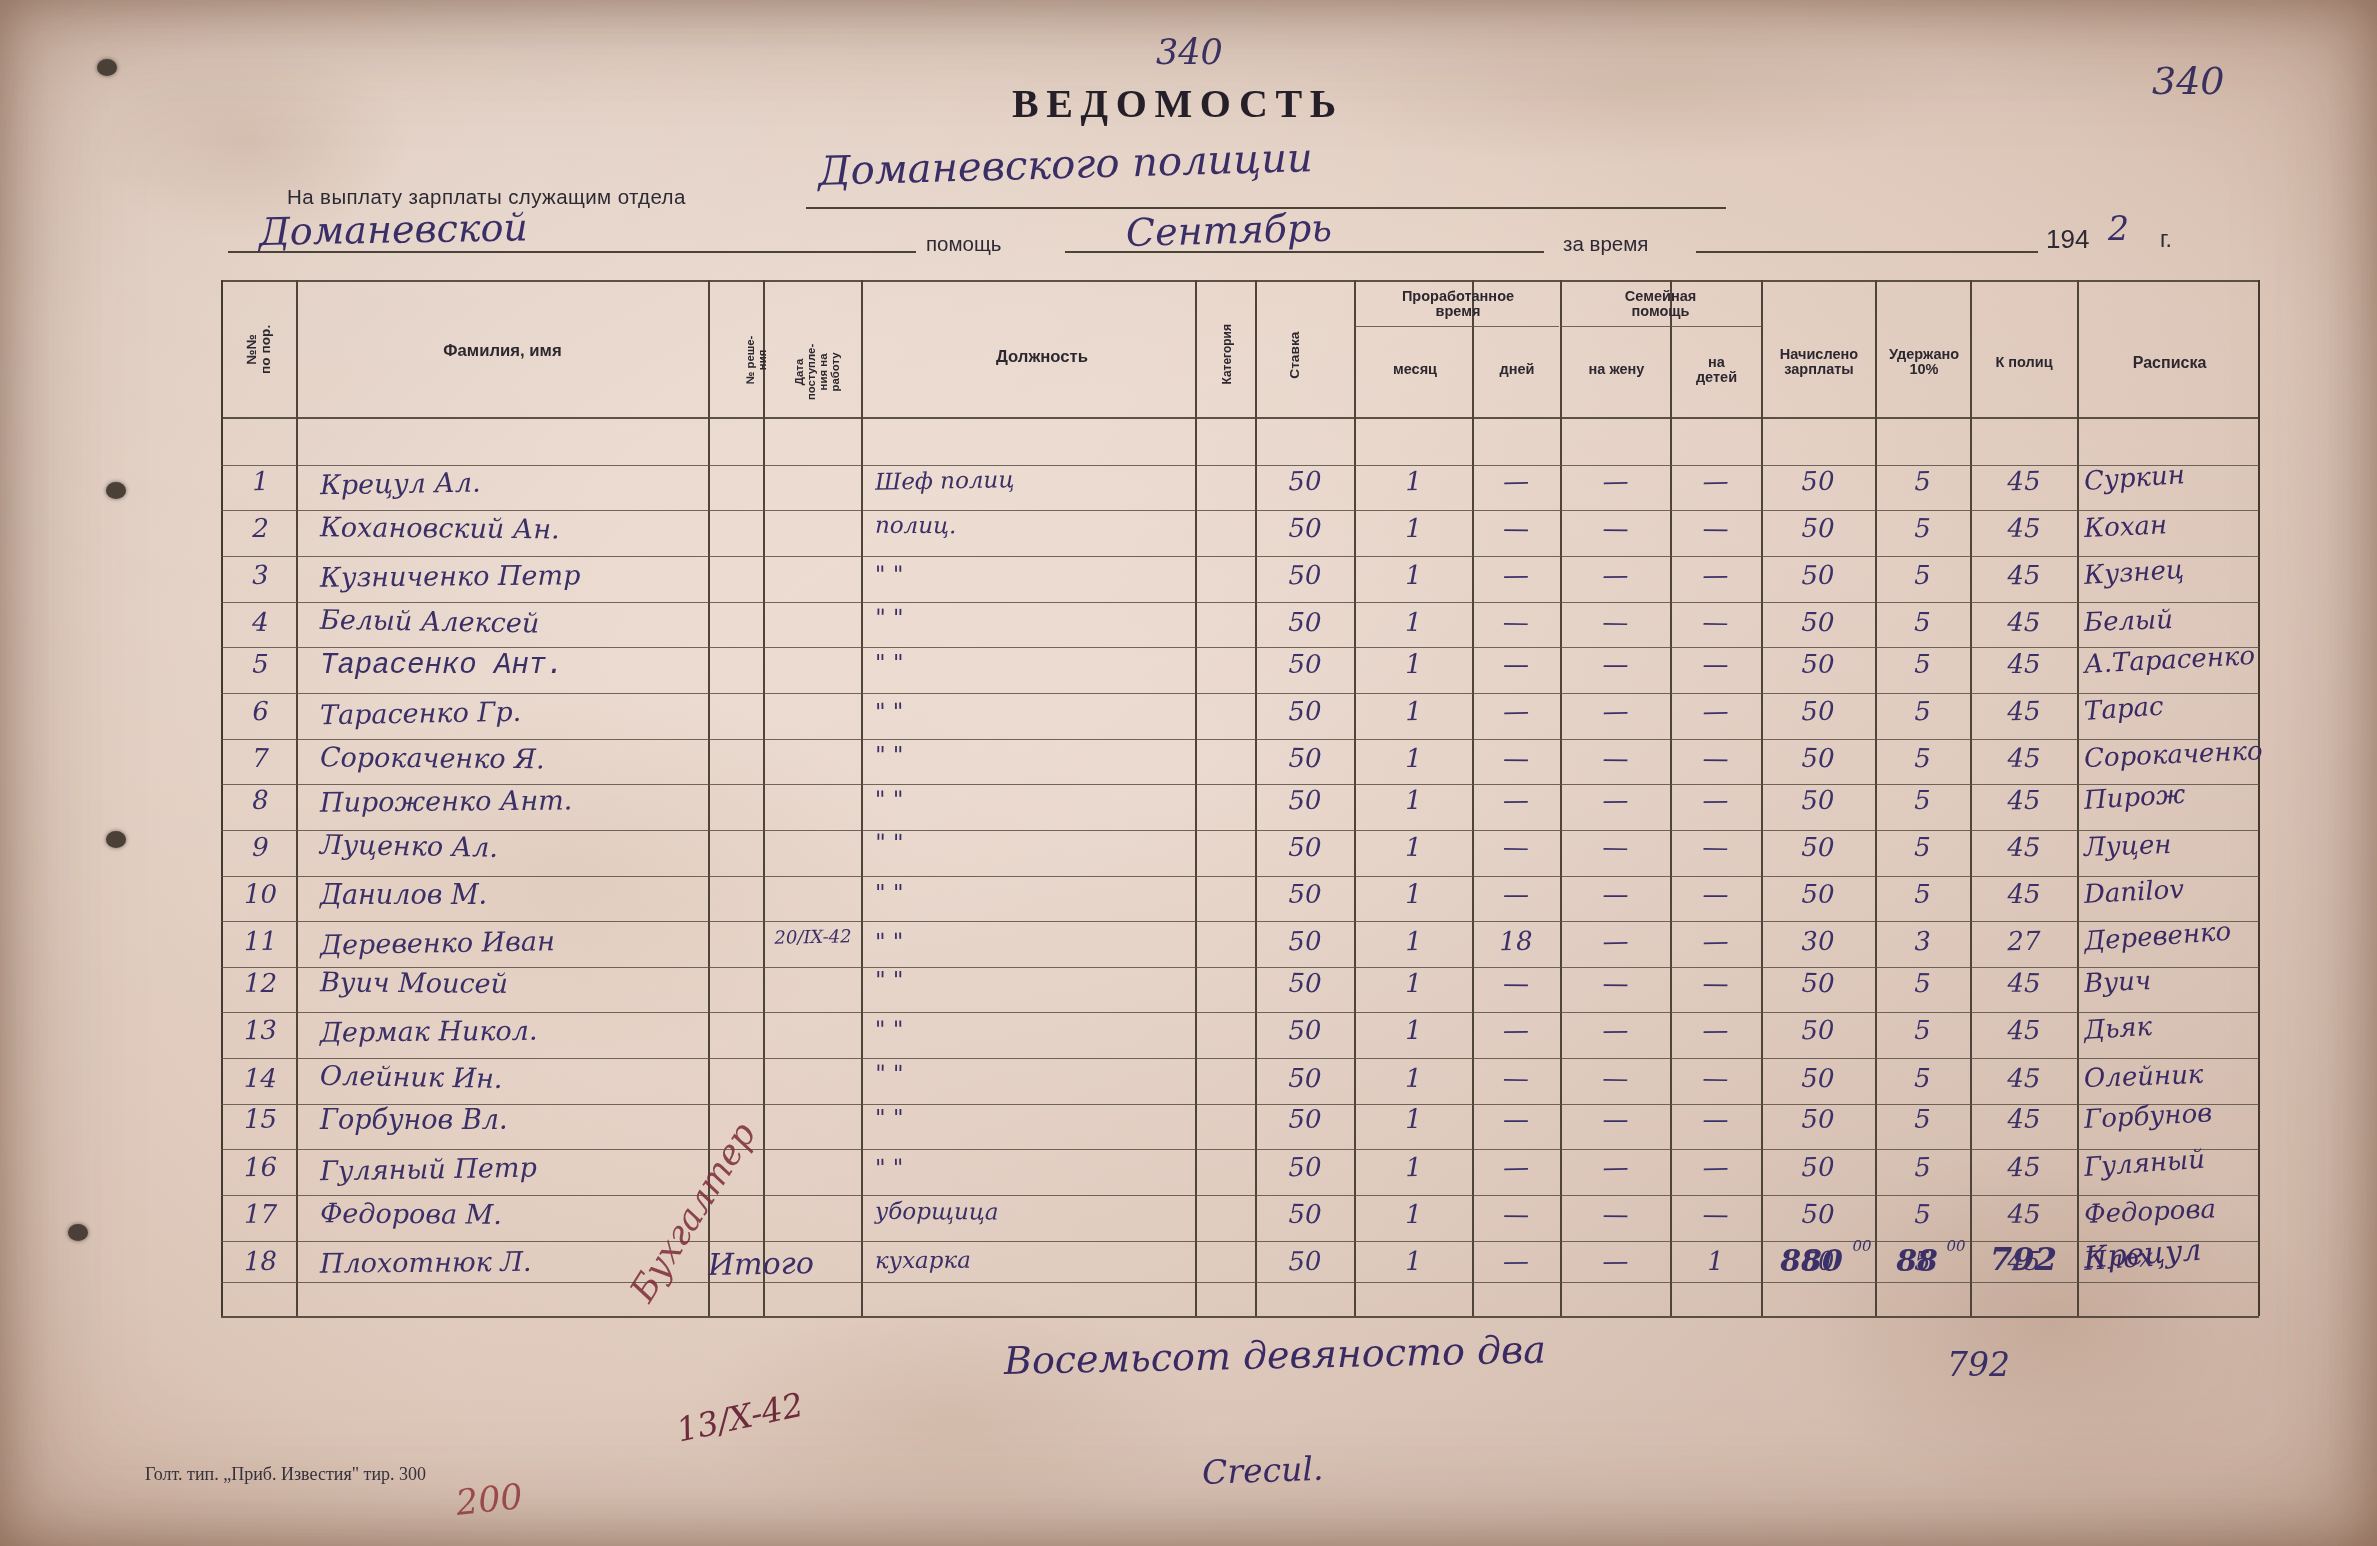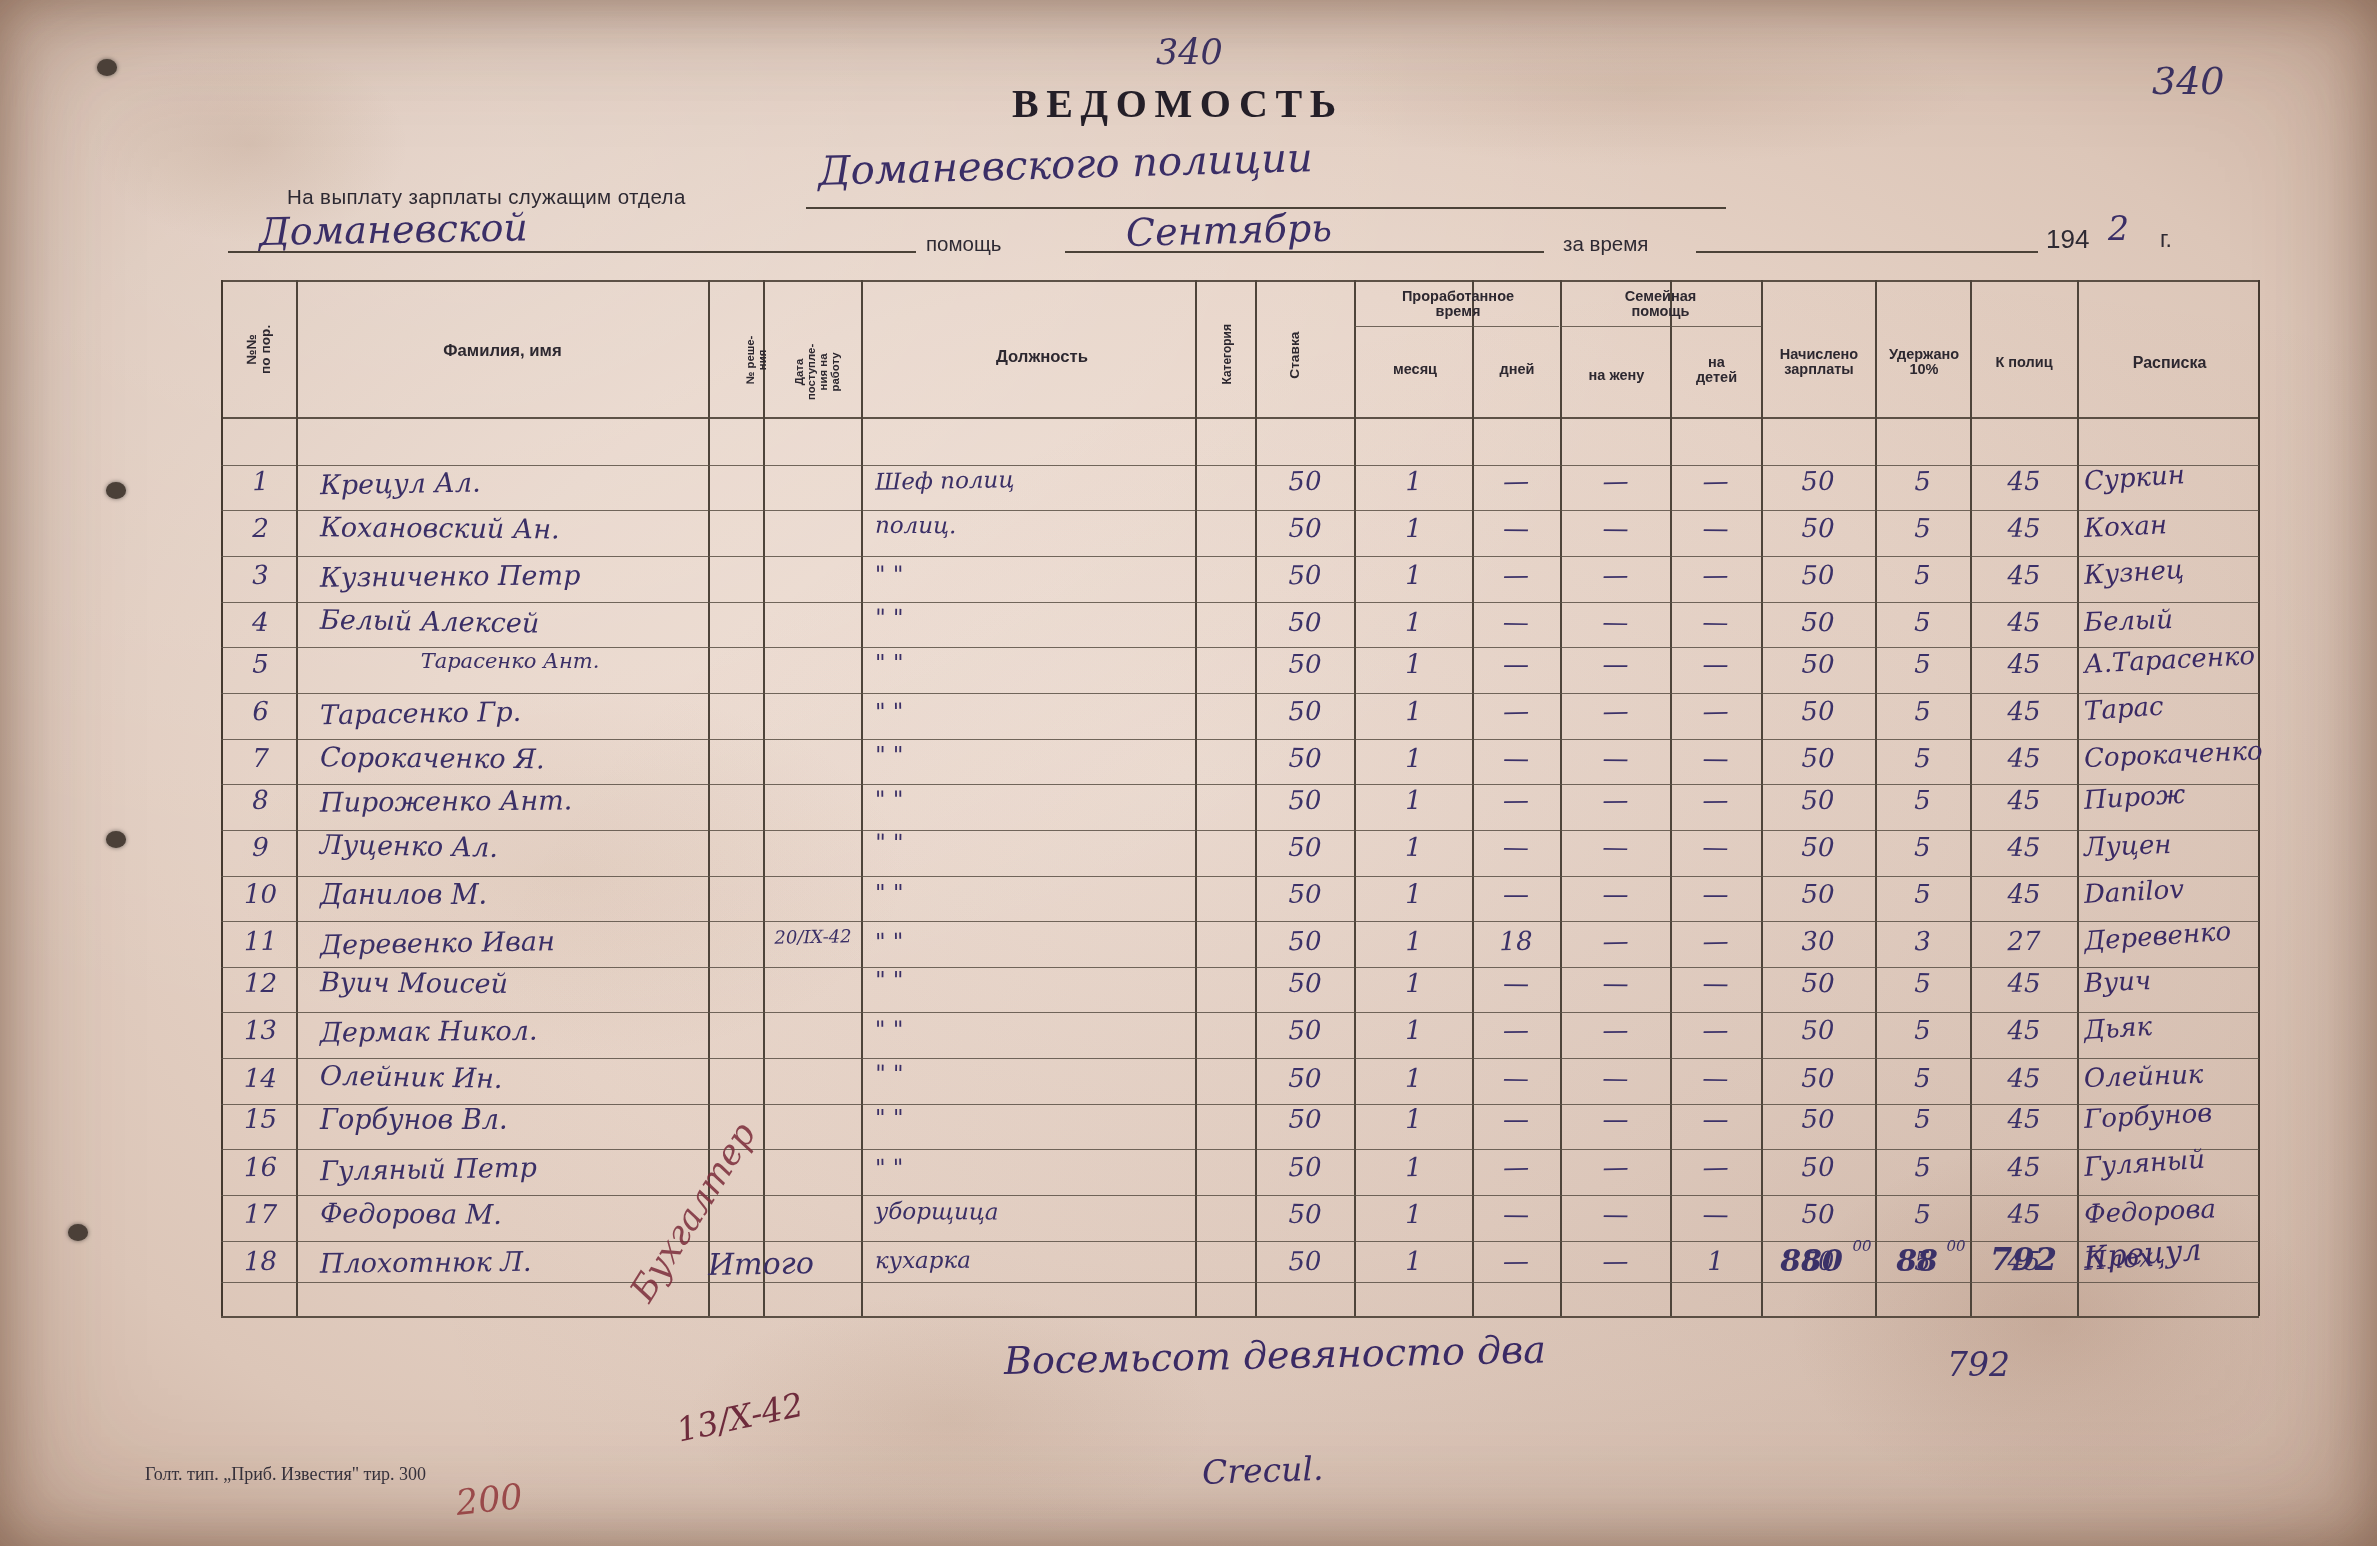--- a/index.html
+++ b/index.html
@@ -244,21 +244,21 @@
     <div class="hdr" style="left:114px;top:62px;width:335px;font-size:16.7px;">Фамилия, имя</div>
     <div class="hdr-vert" style="left:475px;top:68px;width:122px;font-size:11.4px;">№ реше-<br>ния</div>
     <div class="hdr-vert" style="left:532px;top:68px;width:129px;font-size:11.4px;">Дата<br>поступле-<br>ния на<br>работу</div>
     <div class="hdr" style="left:669px;top:68px;width:304px;font-size:16.7px;">Должность</div>
     <div class="hdr-vert" style="left:949px;top:68px;width:114px;font-size:12px;">Категория</div>
     <div class="hdr-vert" style="left:1025px;top:68px;width:99px;font-size:13.7px;">Ставка</div>
     <div class="hdr" style="left:1135px;top:9px;width:204px;font-size:14.5px;">Проработанное<br>время</div>
     <div class="hdr" style="left:1139px;top:82px;width:110px;font-size:14.5px;">месяц</div>
     <div class="hdr" style="left:1255px;top:82px;width:82px;font-size:14.5px;">дней</div>
     <div class="hdr" style="left:1340px;top:9px;width:199px;font-size:14.5px;">Семейная<br>помощь</div>
-    <div class="hdr" style="left:1343px;top:82px;width:105px;font-size:14.5px;margin-top:6px;">на жену</div>
+    <div class="hdr" style="left:1343px;top:82px;width:105px;font-size:14.5px;">на жену</div>
     <div class="hdr" style="left:1453px;top:75px;width:85px;font-size:14.5px;">на<br>детей</div>
     <div class="hdr" style="left:1544px;top:67px;width:108px;font-size:14.5px;">Начислено<br>зарплаты</div>
     <div class="hdr" style="left:1658px;top:67px;width:90px;font-size:14.5px;">Удержано<br>10%</div>
     <div class="hdr" style="left:1753px;top:75px;width:100px;font-size:14.5px;">К полиц</div>
     <div class="hdr" style="left:1862px;top:75px;width:173px;font-size:16px;">Расписка</div>
 
     <div class="rowline" style="top:185px;width:2038px;"></div>
     <div class="rowline" style="top:230px;width:2038px;"></div>
     <div class="rowline" style="top:276px;width:2038px;"></div>
     <div class="rowline" style="top:322px;width:2038px;"></div>
@@ -326,21 +326,21 @@
         <div class="cellnum" style="position: absolute; left: 1136px; top: 327px; width: 113px; font-size: 26px; text-align: center; transform: rotate(1deg);">1</div>
         <div class="cellnum" style="position: absolute; left: 1253px; top: 327px; width: 84px; font-size: 26px; text-align: center; transform: rotate(1deg);">—</div>
         <div class="cellnum" style="position: absolute; left: 1342px; top: 327px; width: 105px; font-size: 26px; text-align: center; transform: rotate(1deg);">—</div>
         <div class="cellnum" style="position: absolute; left: 1451px; top: 327px; width: 87px; font-size: 26px; text-align: center; transform: rotate(1deg);">—</div>
         <div class="cellnum" style="position: absolute; left: 1542px; top: 327px; width: 110px; font-size: 26px; text-align: center; transform: rotate(1deg);">50</div>
         <div class="cellnum" style="position: absolute; left: 1656px; top: 327px; width: 91px; font-size: 26px; text-align: center; transform: rotate(1deg);">5</div>
         <div class="cellnum" style="position: absolute; left: 1752px; top: 327px; width: 102px; font-size: 26px; text-align: center; transform: rotate(1deg);">45</div>
         <div class="sig" style="position: absolute; left: 1863px; top: 327px; width: 172px; font-size: 26px; text-align: left; transform: rotate(-2deg);">Белый</div>
         <div style="position: absolute; left: 0px; width: 2037px; height: 46px; top: 367px;"></div>
         <div class="cellnum" style="position: absolute; left: 6px; top: 369px; width: 67px; font-size: 26px; text-align: center; transform: rotate(0deg);">5</div>
-        <div class="cellname" style="position: absolute; left: 99px; top: 369px; width: 380px; font-size: 21px; text-align: center; transform: rotate(0deg);">Тарасенко Ант.</div>
+        <div class="cellname" style="position: absolute; left: 99px; top: 369px; width: 380px; font-size: 29px; text-align: left; transform: rotate(0deg); font-family: Liberation Mono, monospace;">Тарасенко Ант.</div>
         <div class="cellsmall" style="position: absolute; left: 654px; top: 369px; width: 312px; font-size: 23px; text-align: left; transform: rotate(0deg);">"          "</div>
         <div class="cellnum" style="position: absolute; left: 1037px; top: 369px; width: 94px; font-size: 26px; text-align: center; transform: rotate(0deg);">50</div>
         <div class="cellnum" style="position: absolute; left: 1136px; top: 369px; width: 113px; font-size: 26px; text-align: center; transform: rotate(0deg);">1</div>
         <div class="cellnum" style="position: absolute; left: 1253px; top: 369px; width: 84px; font-size: 26px; text-align: center; transform: rotate(0deg);">—</div>
         <div class="cellnum" style="position: absolute; left: 1342px; top: 369px; width: 105px; font-size: 26px; text-align: center; transform: rotate(0deg);">—</div>
         <div class="cellnum" style="position: absolute; left: 1451px; top: 369px; width: 87px; font-size: 26px; text-align: center; transform: rotate(0deg);">—</div>
         <div class="cellnum" style="position: absolute; left: 1542px; top: 369px; width: 110px; font-size: 26px; text-align: center; transform: rotate(0deg);">50</div>
         <div class="cellnum" style="position: absolute; left: 1656px; top: 369px; width: 91px; font-size: 26px; text-align: center; transform: rotate(0deg);">5</div>
         <div class="cellnum" style="position: absolute; left: 1752px; top: 369px; width: 102px; font-size: 26px; text-align: center; transform: rotate(0deg);">45</div>
         <div class="sig" style="position: absolute; left: 1863px; top: 369px; width: 172px; font-size: 26px; text-align: left; transform: rotate(-3deg);">А.Тарасенко</div>

